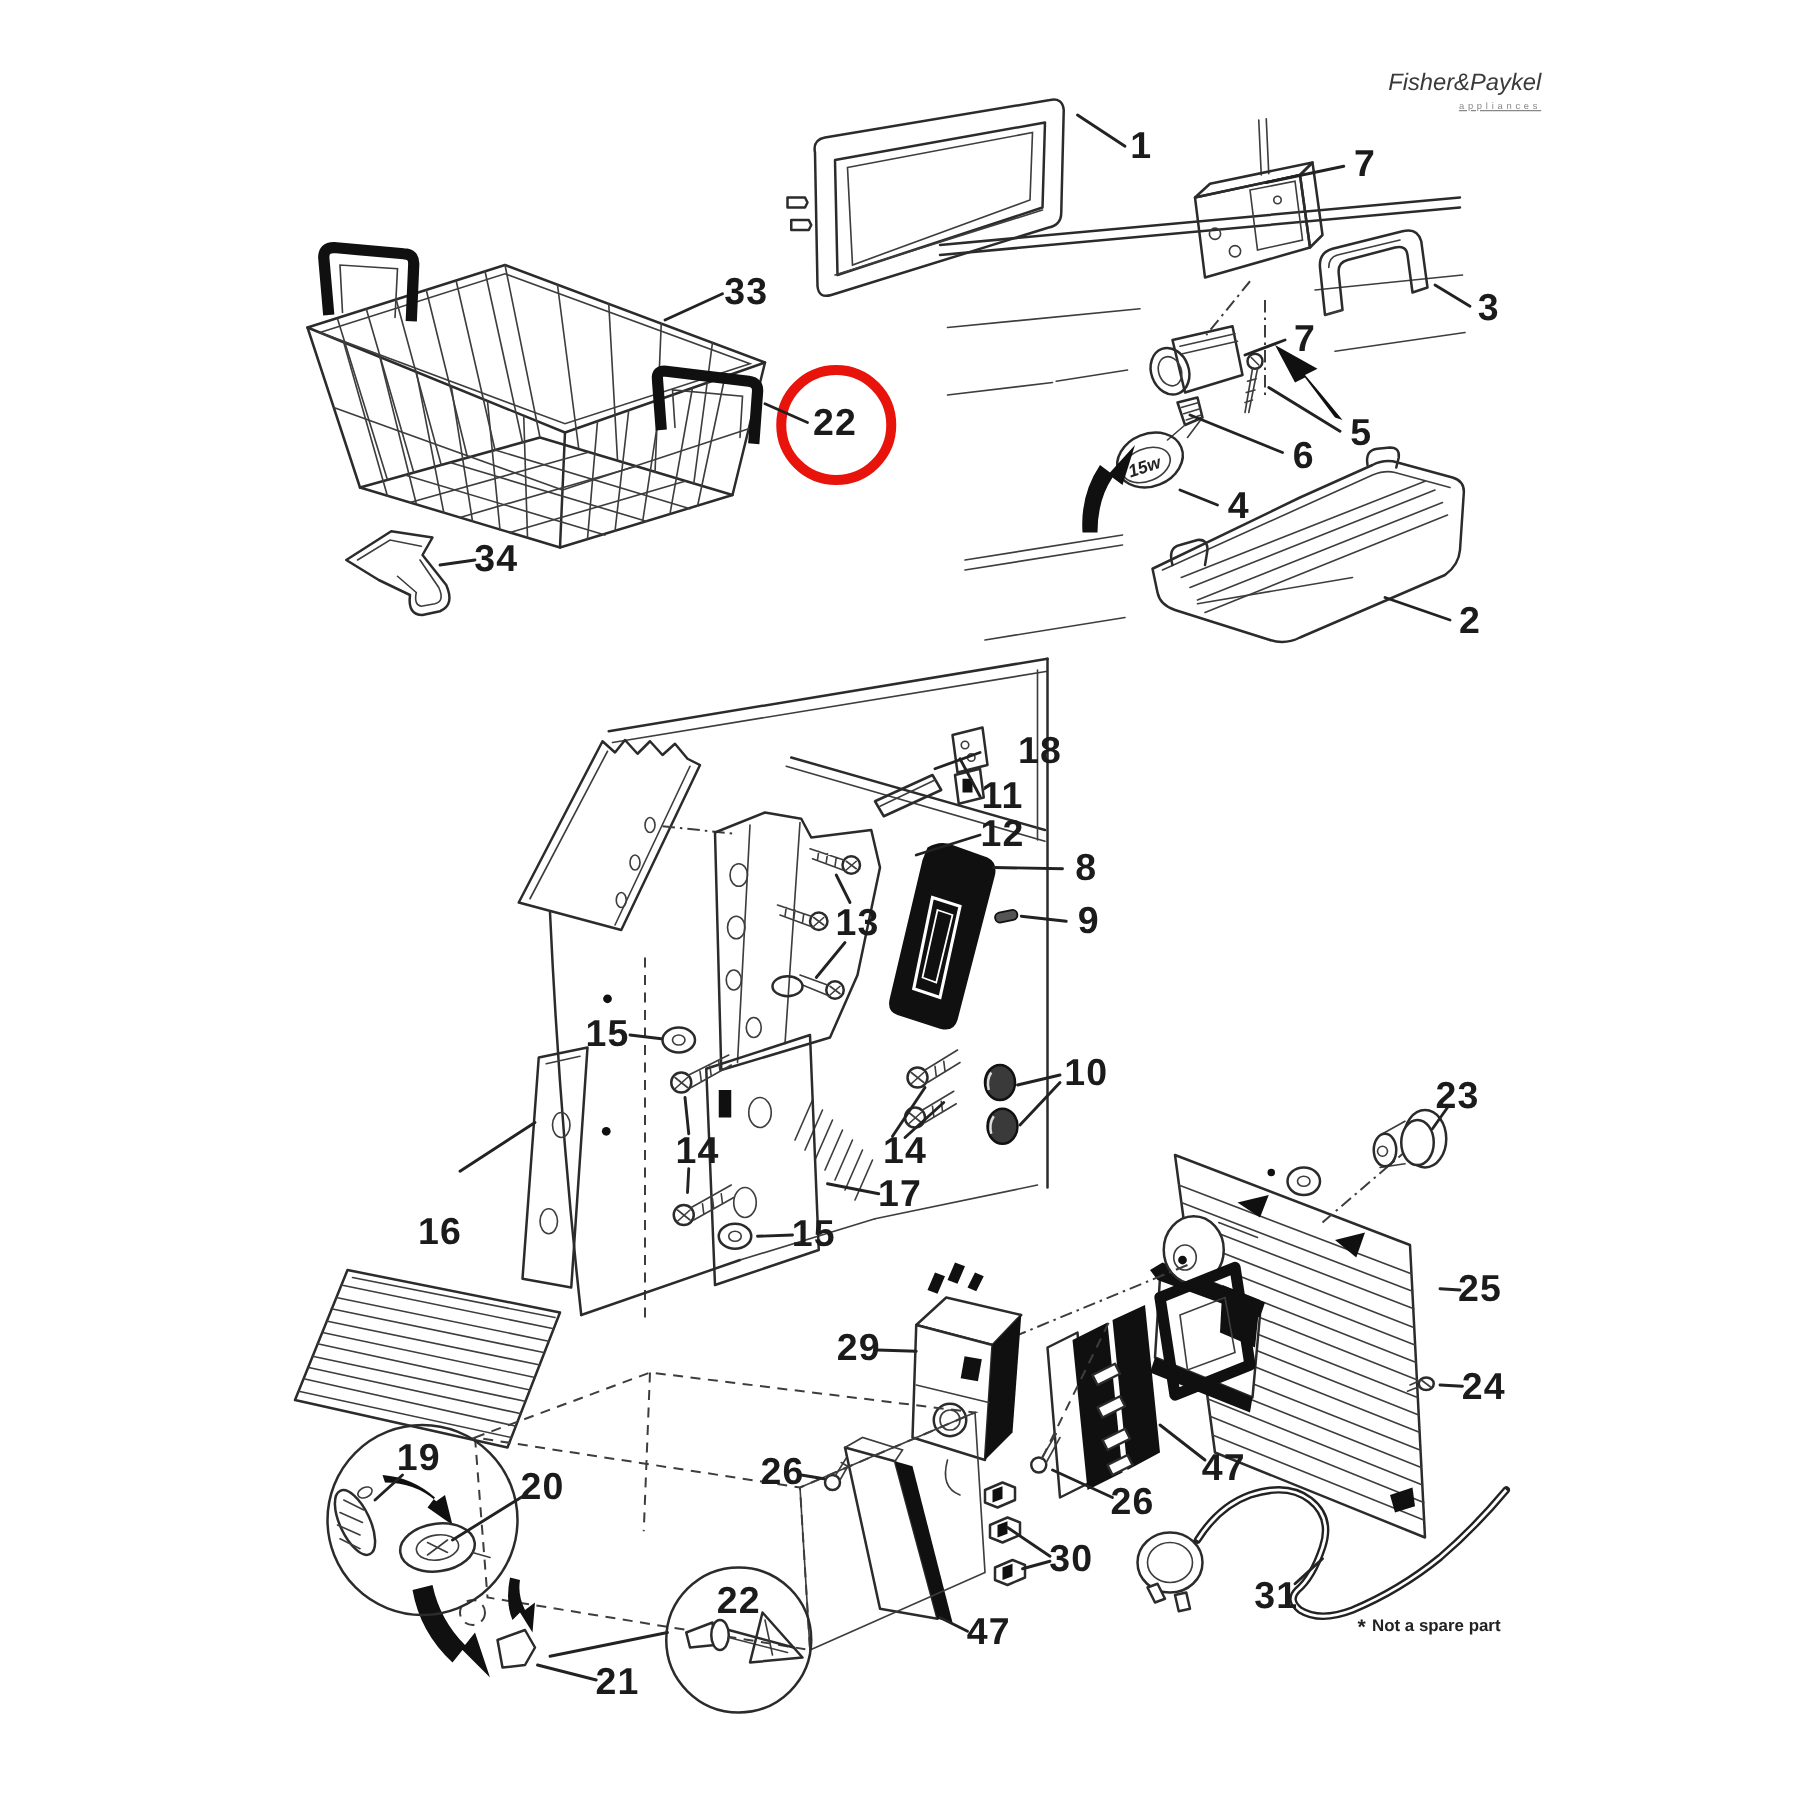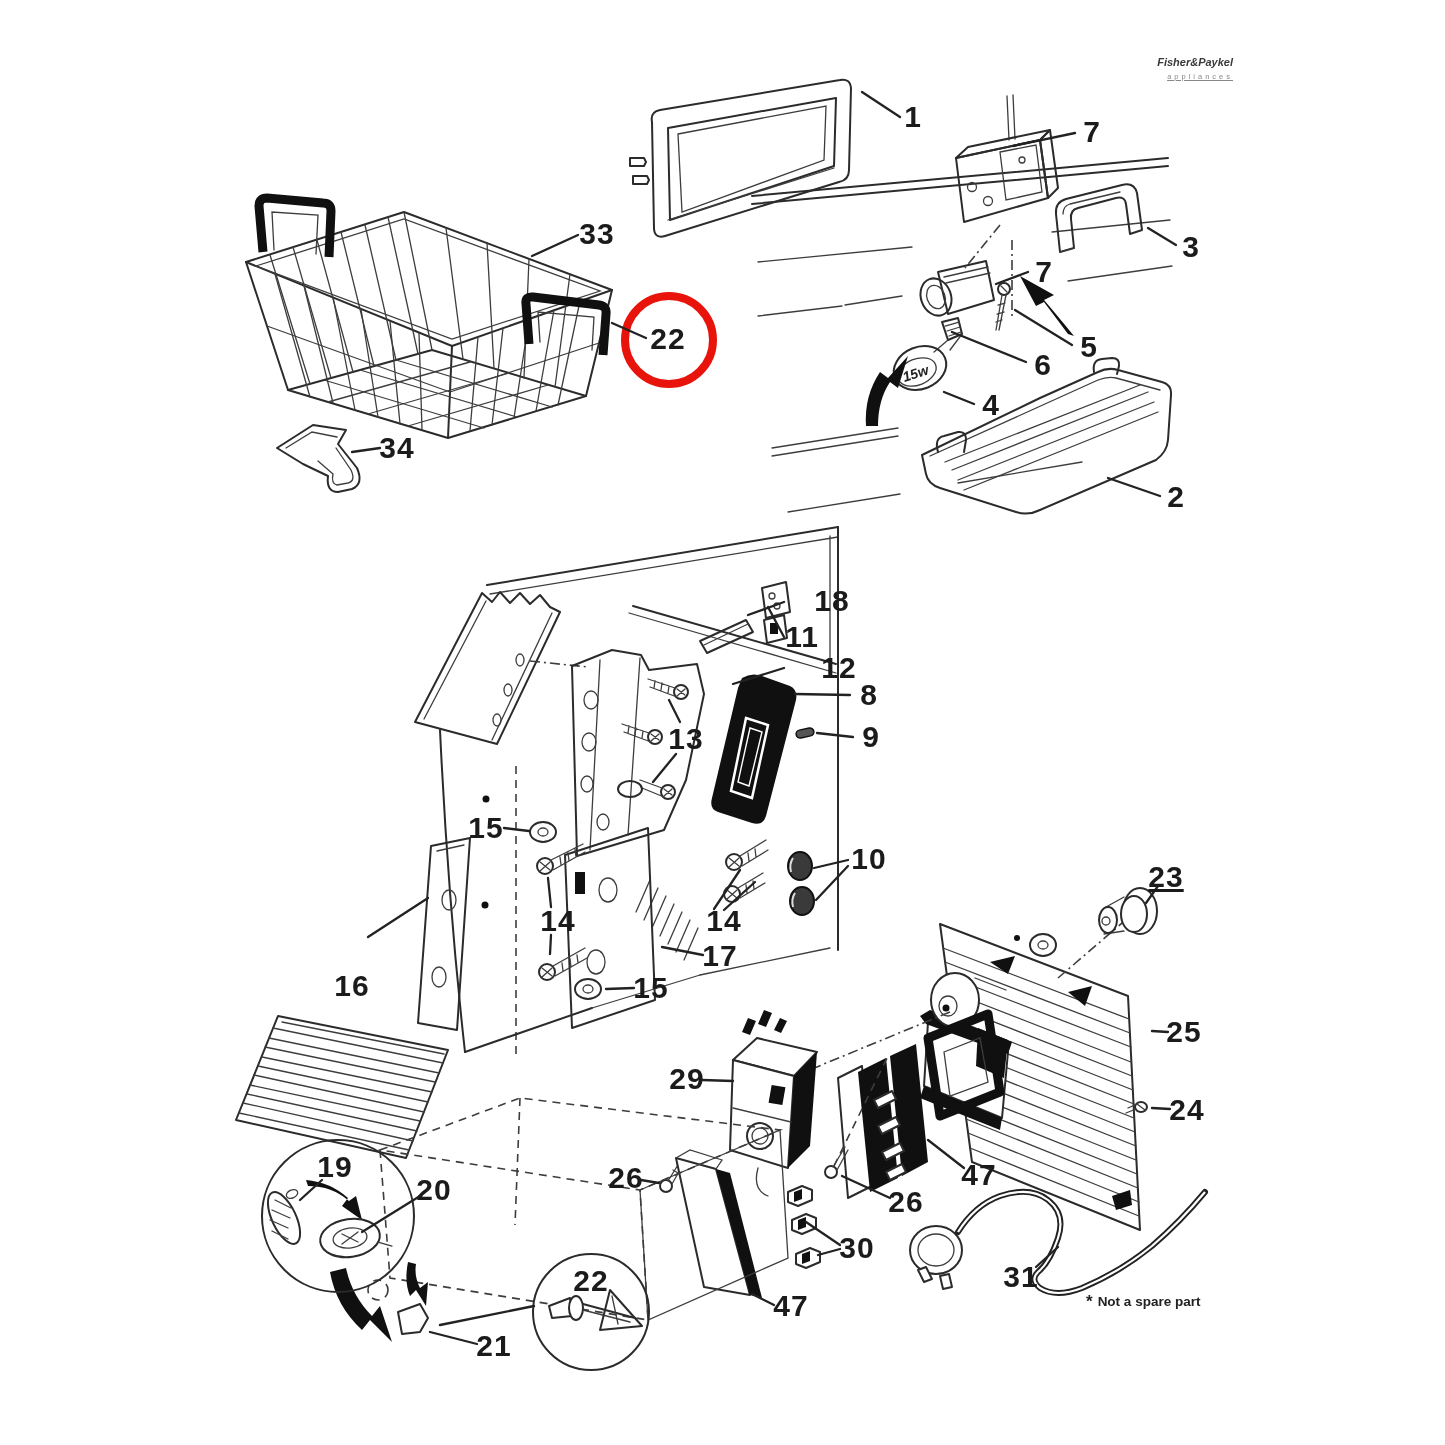--- a/index.html
+++ b/index.html
@@ -10,21 +10,21 @@
   .thin{stroke:#3d3d3d;stroke-width:1.3;fill:none;stroke-linecap:round;}
   .lead{stroke:#222;stroke-width:2.3;fill:none;stroke-linecap:round;}
   .dash{stroke:#3d3d3d;stroke-width:1.6;fill:none;stroke-dasharray:8 6;}
   .ddot{stroke:#3d3d3d;stroke-width:1.6;fill:none;stroke-dasharray:10 4 2 4;}
   .blk{fill:#101010;stroke:none;}
   .wf{fill:#ffffff;stroke:#2b2b2b;stroke-width:2;stroke-linejoin:round;}
   .callout-layer{position:absolute;left:0;top:0;width:100%;height:100%;}
   .callout{position:absolute;transform:translate(-50%,-50%);font-weight:bold;font-size:30px;
            color:#1b1b1b;letter-spacing:1px;white-space:nowrap;}
   .brand{position:absolute;right:212px;top:57px;text-align:right;line-height:1;}
-  .brand .name{font-style:italic;font-weight:bold;font-size:11px;color:#3a3a3a;letter-spacing:0px;}
+  .brand .name{font-style:italic;font-weight:normal;font-size:19px;color:#3a3a3a;letter-spacing:0px;}
   .brand .tagline{font-size:7.5px;color:#888;letter-spacing:3px;margin-top:5px;text-decoration:underline;}
   .footnote{position:absolute;left:1086px;top:1292px;color:#222;}
   .footnote .mark{font-size:17px;font-weight:bold;vertical-align:top;}
   .footnote .txt{font-size:13.5px;font-weight:bold;margin-left:5px;}
 </style>
 </head>
 <body>
 
 <div class="stage">
 
@@ -500,32 +500,32 @@
       <div class="callout" style="left: 1044px; top: 272px;">7</div>
       <div class="callout" style="left: 1089px; top: 347px;">5</div>
       <div class="callout" style="left: 1043px; top: 365px;">6</div>
       <div class="callout" style="left: 991px; top: 405px;">4</div>
       <div class="callout" style="left: 1176px; top: 497px;">2</div>
       <div class="callout" style="left: 597px; top: 234px;">33</div>
       <div class="callout" style="left: 668px; top: 339px;">22</div>
       <div class="callout" style="left: 397px; top: 448px;">34</div>
       <div class="callout" style="left: 832px; top: 601px; text-align: center;">18</div>
       <div class="callout" style="left: 802px; top: 637px;">11</div>
-      <div class="callout" style="left: 802px; top: 668px; margin-left: 37px;">12</div>
+      <div class="callout" style="left: 802px; top: 668px;">12</div>
       <div class="callout" style="left: 869px; top: 695px;">8</div>
       <div class="callout" style="left: 871px; top: 737px;">9</div>
       <div class="callout" style="left: 686px; top: 739px;">13</div>
       <div class="callout" style="left: 486px; top: 828px;">15</div>
       <div class="callout" style="left: 558px; top: 921px;">14</div>
       <div class="callout" style="left: 724px; top: 921px;">14</div>
       <div class="callout" style="left: 352px; top: 950px; margin-top: 36px;">16</div>
       <div class="callout" style="left: 720px; top: 956px;">17</div>
       <div class="callout" style="left: 651px; top: 988px;">15</div>
       <div class="callout" style="left: 869px; top: 859px;">10</div>
-      <div class="callout" style="left: 1166px; top: 877px; text-decoration: underline;">23</div>
+      <div class="callout" style="left: 1166px; top: 877px;">23</div>
       <div class="callout" style="left: 1184px; top: 1032px;">25</div>
       <div class="callout" style="left: 1187px; top: 1110px;">24</div>
       <div class="callout" style="left: 687px; top: 1079px;">29</div>
       <div class="callout" style="left: 979px; top: 1175px;">47</div>
       <div class="callout" style="left: 626px; top: 1178px;">26</div>
       <div class="callout" style="left: 906px; top: 1202px;">26</div>
       <div class="callout" style="left: 857px; top: 1248px;">30</div>
       <div class="callout" style="left: 791px; top: 1306px;">47</div>
       <div class="callout" style="left: 1021px; top: 1277px;">31</div>
       <div class="callout" style="left: 335px; top: 1167px;">19</div>

